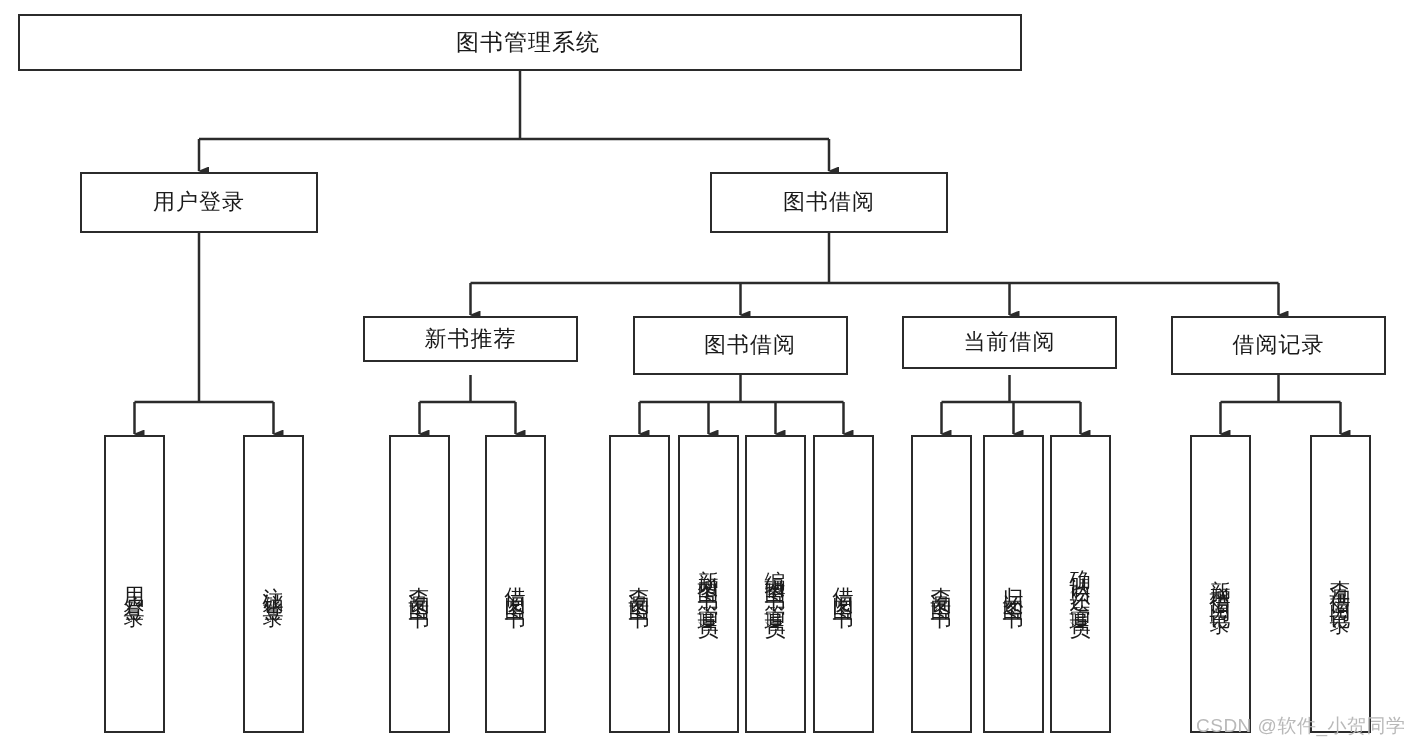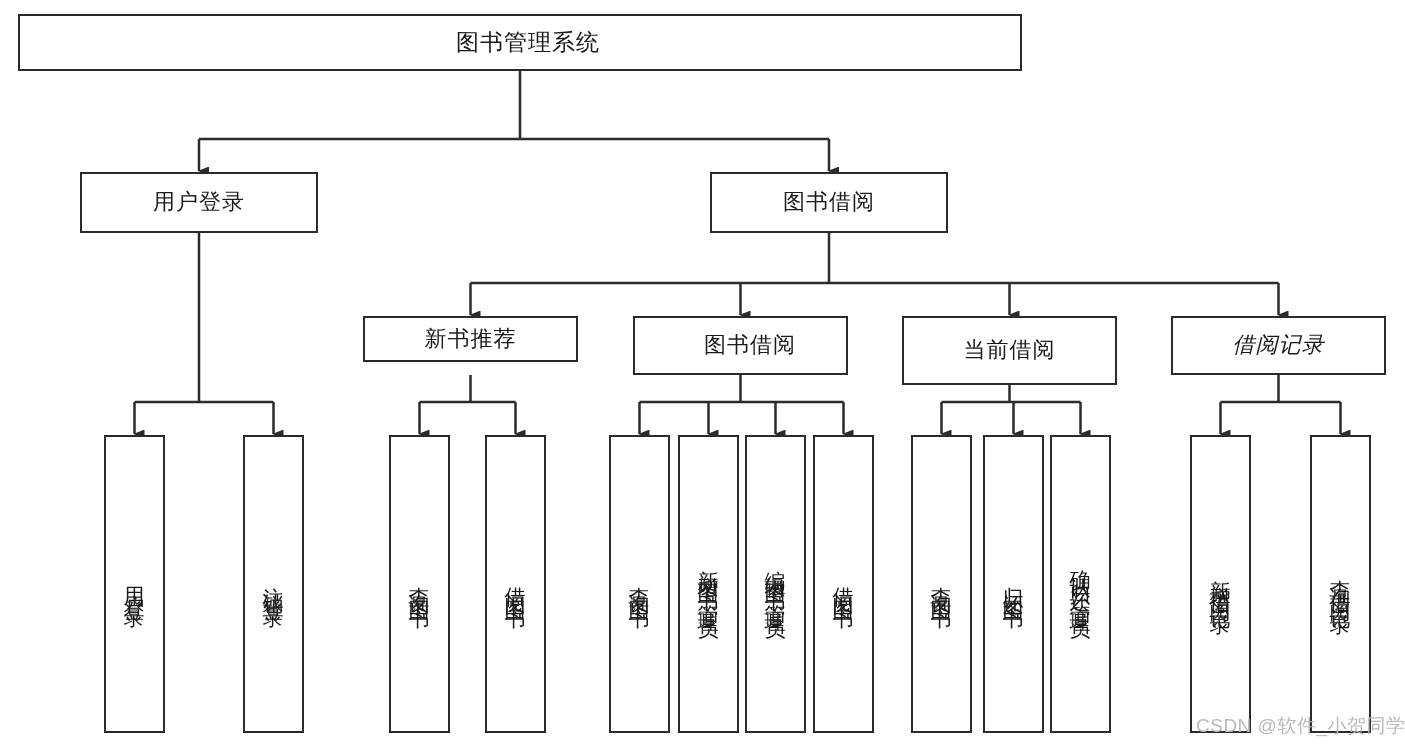--- a/index.html
+++ b/index.html
@@ -126,24 +126,24 @@
       </div>
       <div class="node horiz" style="left: 710px; top: 172px; width: 238px; height: 61px;">
         <span class="node-label">图书借阅</span>
       </div>
       <div class="node horiz" style="left: 363px; top: 316px; width: 215px; height: 46px;">
         <span class="node-label">新书推荐</span>
       </div>
       <div class="node horiz" style="left: 633px; top: 316px; width: 215px; height: 59px; padding-left: 19px;">
         <span class="node-label">图书借阅</span>
       </div>
-      <div class="node horiz" style="left: 902px; top: 316px; width: 215px; height: 69px;">
+      <div class="node horiz" style="left: 902px; top: 316px; width: 215px; height: 53px;">
         <span class="node-label">当前借阅</span>
       </div>
-      <div class="node horiz" style="left: 1171px; top: 316px; width: 215px; height: 59px; font-style: italic;">
+      <div class="node horiz" style="left: 1171px; top: 316px; width: 215px; height: 59px;">
         <span class="node-label">借阅记录</span>
       </div>
       <div class="node vert" style="left: 104px; top: 435px; width: 61px; height: 298px;">
         <span class="node-label">用户登录</span>
       </div>
       <div class="node vert" style="left: 243px; top: 435px; width: 61px; height: 298px;">
         <span class="node-label">注销登录</span>
       </div>
       <div class="node vert" style="left: 389px; top: 435px; width: 61px; height: 298px;">
         <span class="node-label">查询图书</span>

